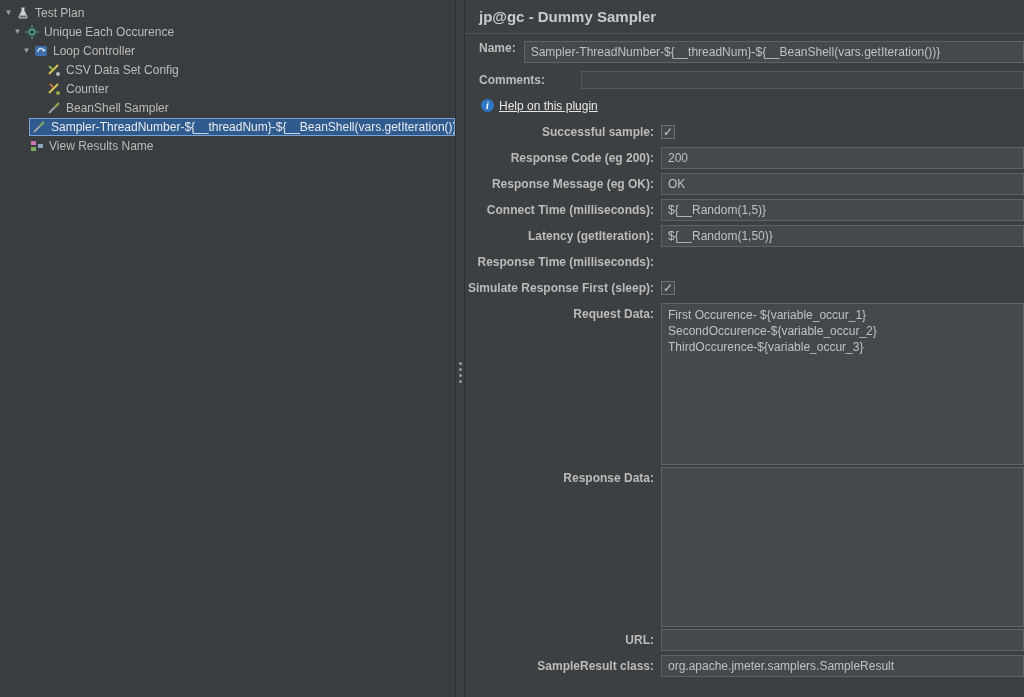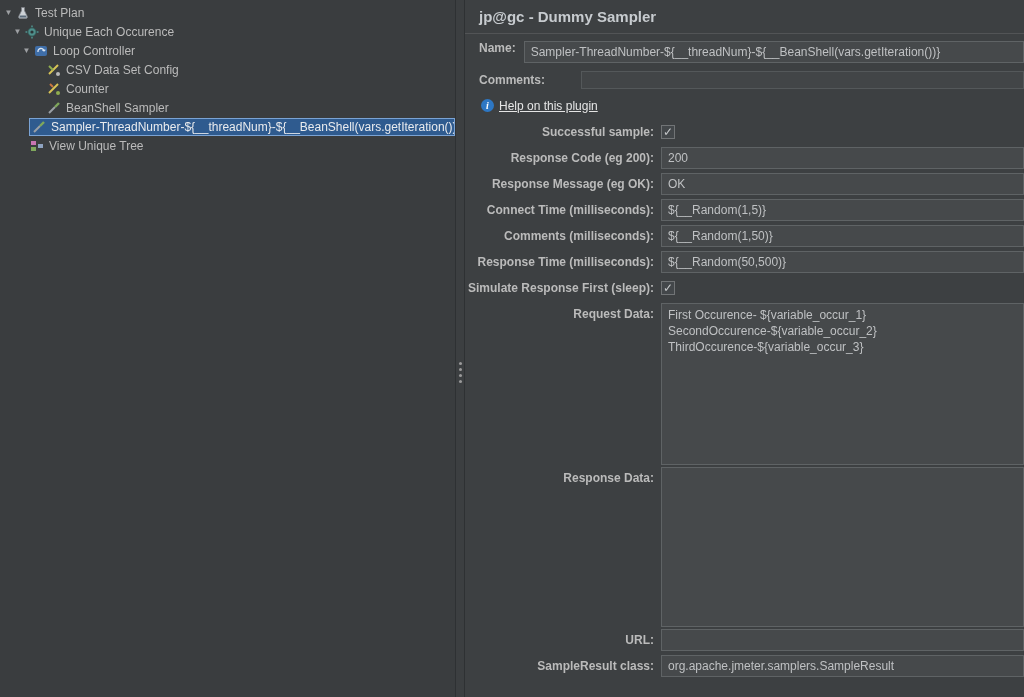--- a/index.html
+++ b/index.html
@@ -173,21 +173,21 @@
     </div>
 
     <div class="tree-row" style="padding-left:29px">
       <span class="ticon">
         <svg viewBox="0 0 14 14" width="14" height="14">
             <rect x="1" y="2" width="5" height="4" fill="#c874b2"></rect>
             <rect x="1" y="8" width="5" height="4" fill="#7fa85c"></rect>
             <rect x="8" y="5" width="5" height="4" fill="#8ea3c0"></rect>
           </svg>
       </span>
-      <span class="tlabel">View Unique Tree</span>
+      <span class="tlabel">View Results Name</span>
     </div>
 
   </div>
 
   <div class="splitter">
     <div class="splitter-grip"></div>
   </div>
 
   <div class="editor">
 
@@ -232,31 +232,28 @@
       </div>
 
       <div class="frow">
         <div class="flabel">Connect Time (milliseconds):</div>
         <div class="fctrl">
           <input class="tf" type="text" value="${__Random(1,5)}" style="">
         </div>
       </div>
 
       <div class="frow">
-        <div class="flabel">Comments (milliseconds):</div>
+        <div class="flabel">Latency (getIteration):</div>
         <div class="fctrl">
           <input class="tf" type="text" value="${__Random(1,50)}" style="">
         </div>
       </div>
 
       <div class="frow">
         <div class="flabel">Response Time (milliseconds):</div>
-        <div class="fctrl">
-          <input class="tf" type="text" value="${__Random(50,500)}" style="">
-        </div>
       </div>
 
       <div class="frow">
         <div class="flabel">Simulate Response First (sleep):</div>
         <div class="fctrl">
           <div class="cb">✓</div>
         </div>
       </div>
 
       <div class="frow top">

